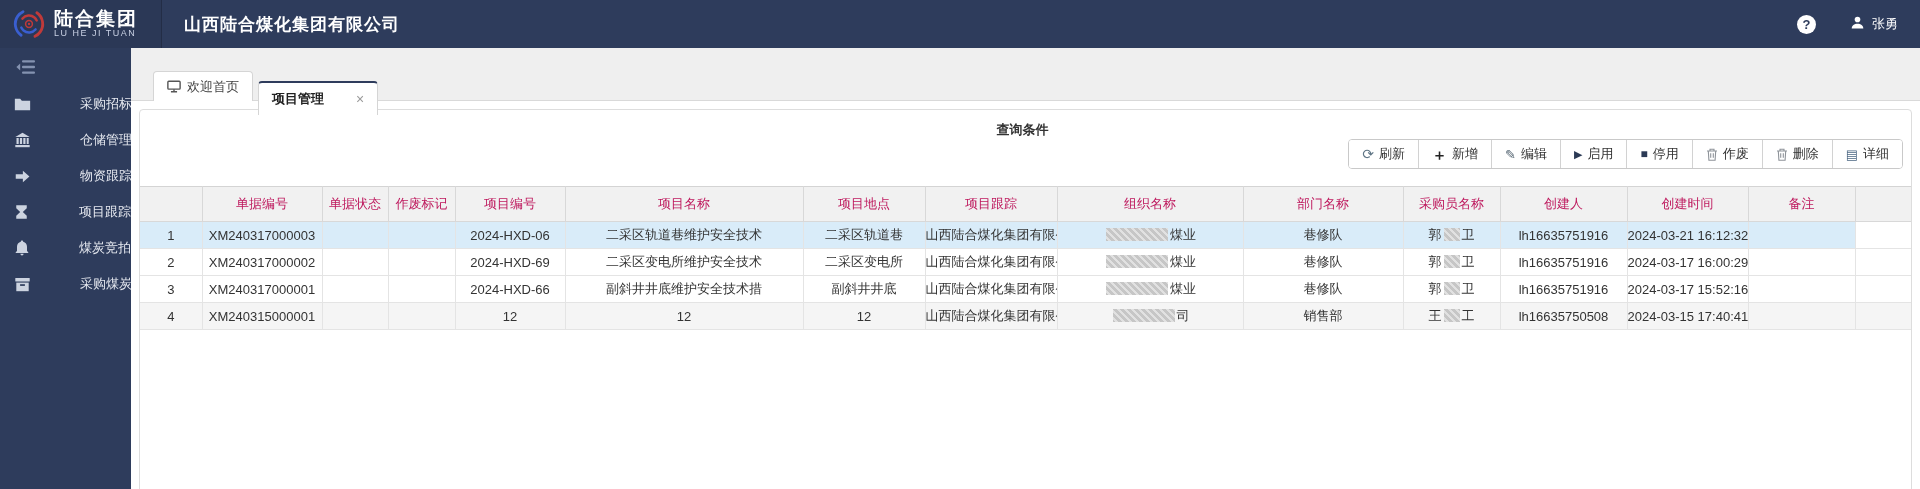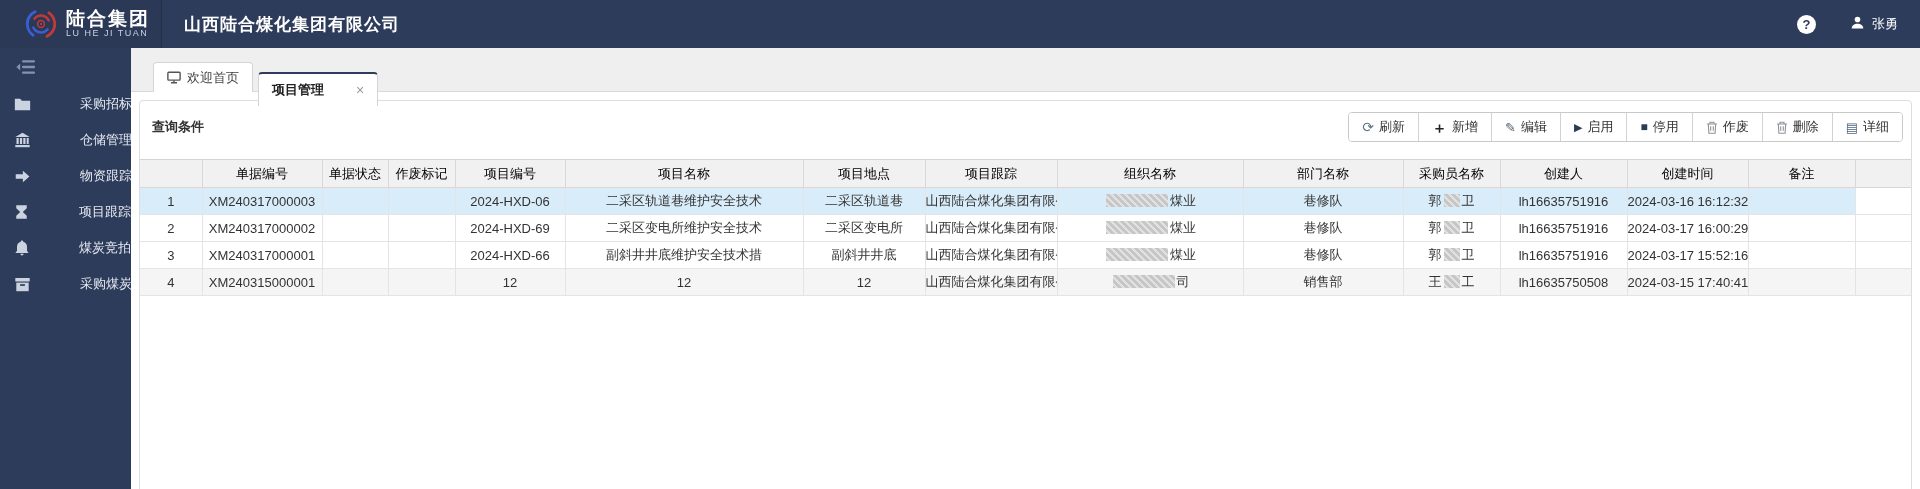--- a/index.html
+++ b/index.html
@@ -3,21 +3,21 @@
 <meta charset="utf-8">
 <style>
   * { margin:0; padding:0; box-sizing:border-box; }
   html,body { width:1920px; height:489px; overflow:hidden; }
   body { font-family:"Liberation Sans","DejaVu Sans",sans-serif; background:#fff; }
   .app { position:relative; width:1920px; height:489px; overflow:hidden; }
 
   
   .topbar { position:absolute; top:0; left:0; width:1920px; height:48px;
     background:var(--navy,#2e3c5c); display:flex; align-items:center; color:#fff; z-index:5; }
-  .logo-box { width:162px; height:48px; display:flex; align-items:center; padding-left:24px;
+  .logo-box { width:162px; height:48px; display:flex; align-items:center; padding-left:12px;
     border-right:1px solid rgba(0,0,0,.18); background:rgba(0,0,0,.06); flex:0 0 auto; }
   .logo-text { margin-left:8px; line-height:1.05; }
   .logo-title { font-size:19px; font-weight:bold; letter-spacing:2px; }
   .logo-sub { font-size:9px; letter-spacing:1.5px; color:#c9d1e4; }
   .app-title { margin-left:22px; font-size:17px; font-weight:bold; letter-spacing:1px; }
   .topbar-right { margin-left:auto; display:flex; align-items:center; gap:34px; padding-right:22px; }
   .help-btn { width:19px; height:19px; border-radius:50%; background:#fff; color:#2e3c5c;
     font-weight:bold; font-size:13px; display:flex; align-items:center; justify-content:center; cursor:pointer; }
   .user-box { display:flex; gap:7px; font-size:13px; cursor:pointer; }
 
@@ -25,52 +25,52 @@
   .sidebar { position:absolute; top:48px; left:0; width:131px; height:441px;
     background:var(--navy,#2e3c5c); color:#e6e9f0; }
   .sb-toggle { height:38px; display:flex; align-items:center; padding-left:16px; cursor:pointer; }
   .sb-item { height:36px; display:flex; align-items:center; padding-left:14px; cursor:pointer; font-size:13px;gap:40px; }
   .sb-item .ic { width:20px; height:17px; margin-right:9px; display:flex; align-items:center; }
   .sb-item svg { fill:#ccd3e0; }
   .sb-label { white-space:nowrap; }
 
   
   .main { position:absolute; top:48px; left:131px; width:1789px; height:441px; background:#fff; }
-  .tabstrip { height:44px; background:#efefef; border-bottom:1px solid #d9d9d9;
+  .tabstrip { height:53px; background:#efefef; border-bottom:1px solid #d9d9d9;
     display:flex; align-items:flex-end; padding-left:22px; }
   .tab { height:30px; margin-right:5px; background:#fff; border:1px solid #d5d5d5; border-bottom:none;
     border-radius:4px 4px 0 0; display:flex; align-items:center; padding:0 13px; font-size:13px;
     color:#444; cursor:pointer; position:relative; top:1px; }
   .tab.active { height:34px; border-top:2px solid var(--navy,#2e3c5c); font-weight:bold; color:#222; top:15px;gap:24px; }
   .tab .tab-ic { margin-right:6px; display:flex; }
   .tab .close { margin-left:8px; color:#9a9a9a; font-size:14px; font-weight:normal; cursor:pointer; }
 
   .panel { margin:8px; border:1px solid #ddd; border-radius:4px 4px 0 0; height:425px; overflow:hidden; }
-  .querybar { display:flex; align-items:center; padding:11px 8px 17px 12px; }
+  .querybar { display:flex; align-items:center; padding:11px 8px 17px 12px;flex-direction:column; }
   .q-label { font-size:13px; color:#333; font-weight:600; margin-right:10px; }
   .datebox { border:1px solid #c8c8c8; border-radius:4px; background:#fff; padding:5px 12px;
     font-size:14px; font-weight:bold; color:#222; display:flex; align-items:center; cursor:pointer; }
   .datebox .caret { margin-left:9px; font-size:10px; color:#888; font-weight:normal; }
   .btn-group { margin-left:auto; display:flex; border:1px solid #c9c9c9; border-radius:4px; overflow:hidden; background:#fff; }
   .tbtn { display:flex; align-items:center; gap:5px; padding:0 13px; height:28px; font-size:13px;
     color:#333; background:#fff; border:none; border-left:1px solid #d2d2d2; cursor:pointer;
     font-family:inherit; }
   .tbtn:first-child { border-left:none; }
   .tbtn .gi { font-style:normal; }
   .gi-refresh { color:#5f7585; font-size:14px; }
   .gi-plus { color:#222; font-weight:bold; font-size:15px; line-height:1; }
   .gi-edit { color:#50616e; font-size:13px; }
   .gi-play { color:#2b3a55; font-size:11px; }
   .gi-stop { color:#2b3a55; font-size:12px; }
   .gi-detail { color:#4d6884; font-size:13px; }
 
   
   table.grid { border-collapse:collapse; table-layout:fixed; width:100%; }
   .grid th { background:#f1f1f1; border:1px solid #d8d8d8; border-top:1px solid #d4d4d4;
-    height:28px; font-size:13px; font-weight:normal; color:#000000; white-space:nowrap; overflow:hidden; }
+    height:35px; font-size:13px; font-weight:normal; color:#be185d; white-space:nowrap; overflow:hidden; }
   .grid td { border:1px solid #e4e4e4; height:27px; font-size:13px; color:#333; text-align:center;
     white-space:nowrap; overflow:hidden; background:#fff; }
   .grid th:first-child, .grid td:first-child { border-left:none; }
   .grid th:last-child, .grid td:last-child { border-right:none; }
   .grid tr.shaded td { background:#f5f5f5; }
   .grid tr.selected td { background:#d9ecf9; }
   .grid td.filler, .grid tr.selected td.filler { background:#fff; }
   .censor { display:inline-block; height:13px; vertical-align:-2px; margin:0 2px;
     background-image:linear-gradient(45deg,#c6c6c6 25%,#e1e1e1 25%,#e1e1e1 50%,#c6c6c6 50%,#c6c6c6 75%,#e1e1e1 75%);
     background-size:7px 7px; }
@@ -287,21 +287,21 @@
               <td></td>
               <td></td>
               <td>2024-HXD-06</td>
               <td>二采区轨道巷维护安全技术</td>
               <td>二采区轨道巷</td>
               <td>山西陆合煤化集团有限公司</td>
               <td><span class="censor censor-wide"></span>煤业</td>
               <td>巷修队</td>
               <td>郭<span class="censor censor-char"></span>卫</td>
               <td>lh16635751916</td>
-              <td>2024-03-16 16:12:32</td>
+              <td>2024-03-21 16:12:32</td>
               <td></td>
               <td class="filler"></td>
             </tr>
             <tr>
               <td>2</td>
               <td>XM240317000002</td>
               <td></td>
               <td></td>
               <td>2024-HXD-69</td>
               <td>二采区变电所维护安全技术</td>

